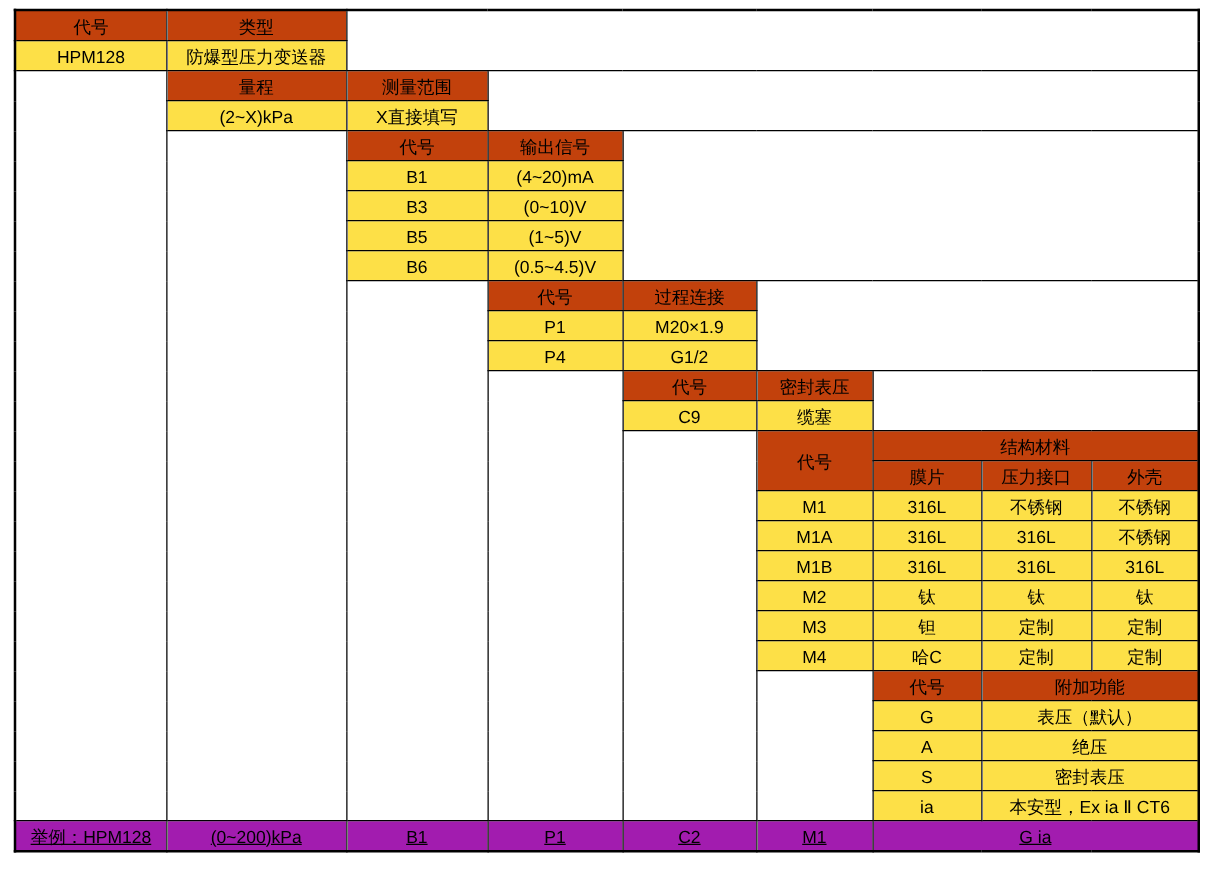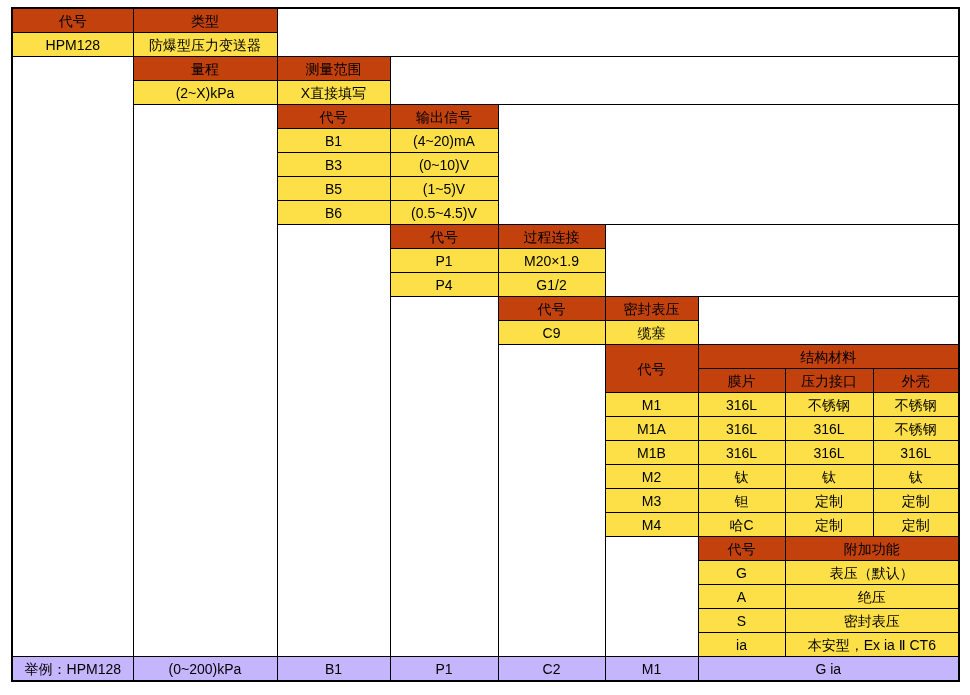--- a/index.html
+++ b/index.html
@@ -27,21 +27,21 @@
     color: #000000;
     text-align: center;
     vertical-align: middle;
     padding: 0 4px;
     overflow: hidden;
     white-space: nowrap;
   }
   td.hdr  { background: #c2410c; }
   td.data { background: #fde047; }
   td.empty{ background: #ffffff; }
-  td.ex   { background: #c4b5fd; }
+  td.ex   { background: #a21caf; text-decoration: underline; }
   td.left { text-align: left; padding-left: 6px; }
 </style>
 </head>
 <body>
 
 <div class="wrap">
 <table class="spec">
   <colgroup>
     <col style="width:121px">
         <col style="width:144px">

